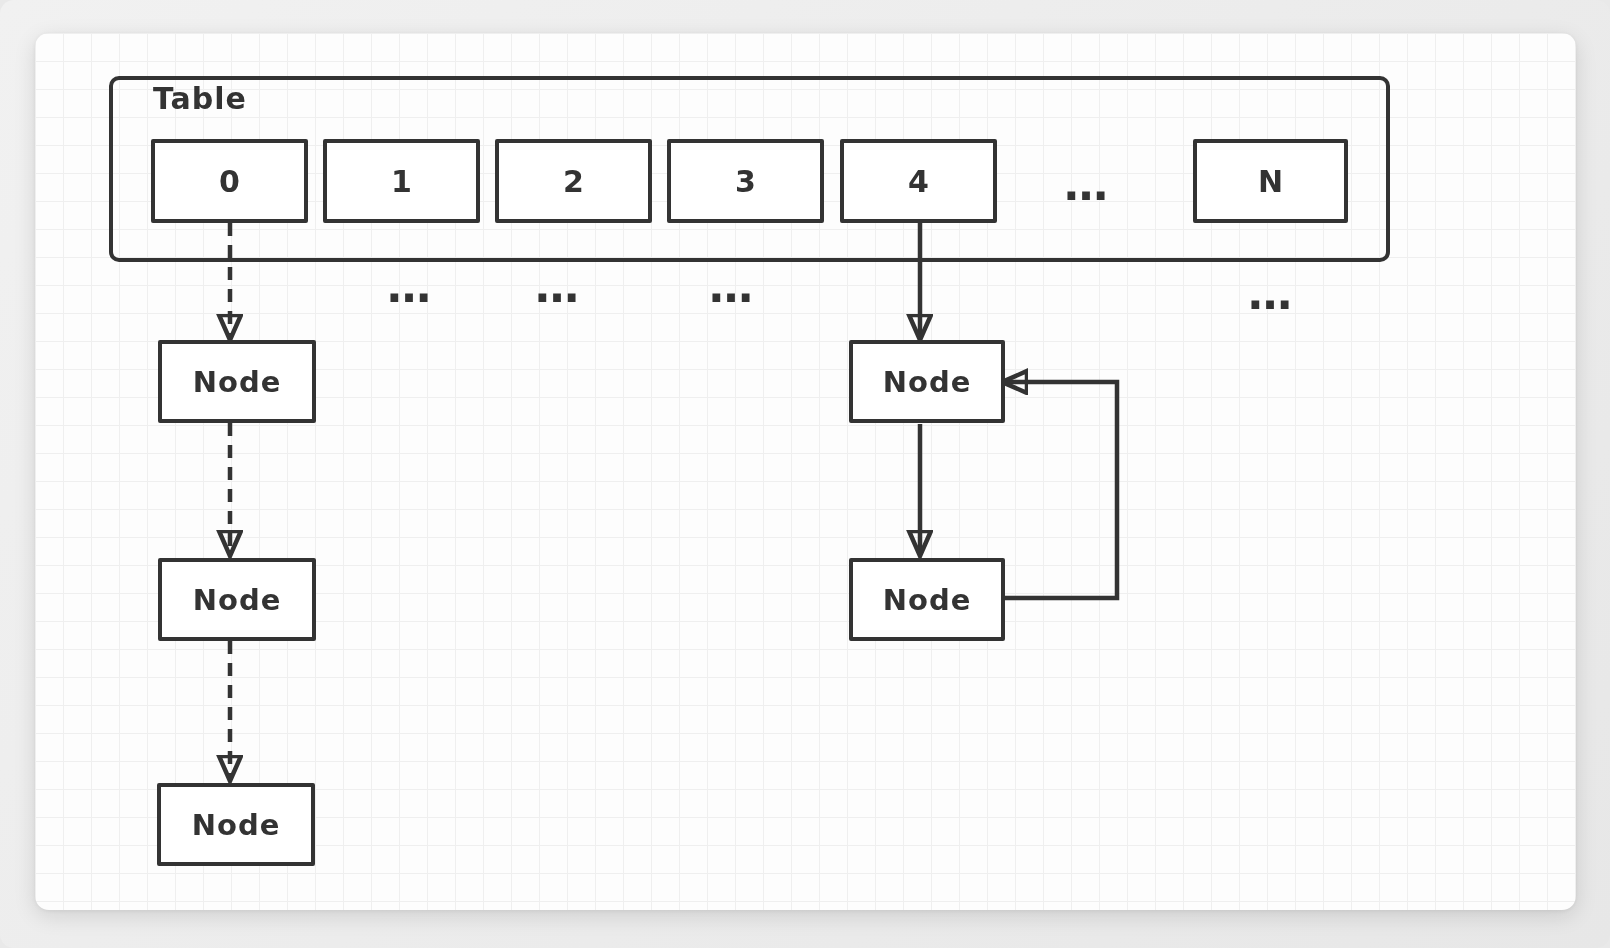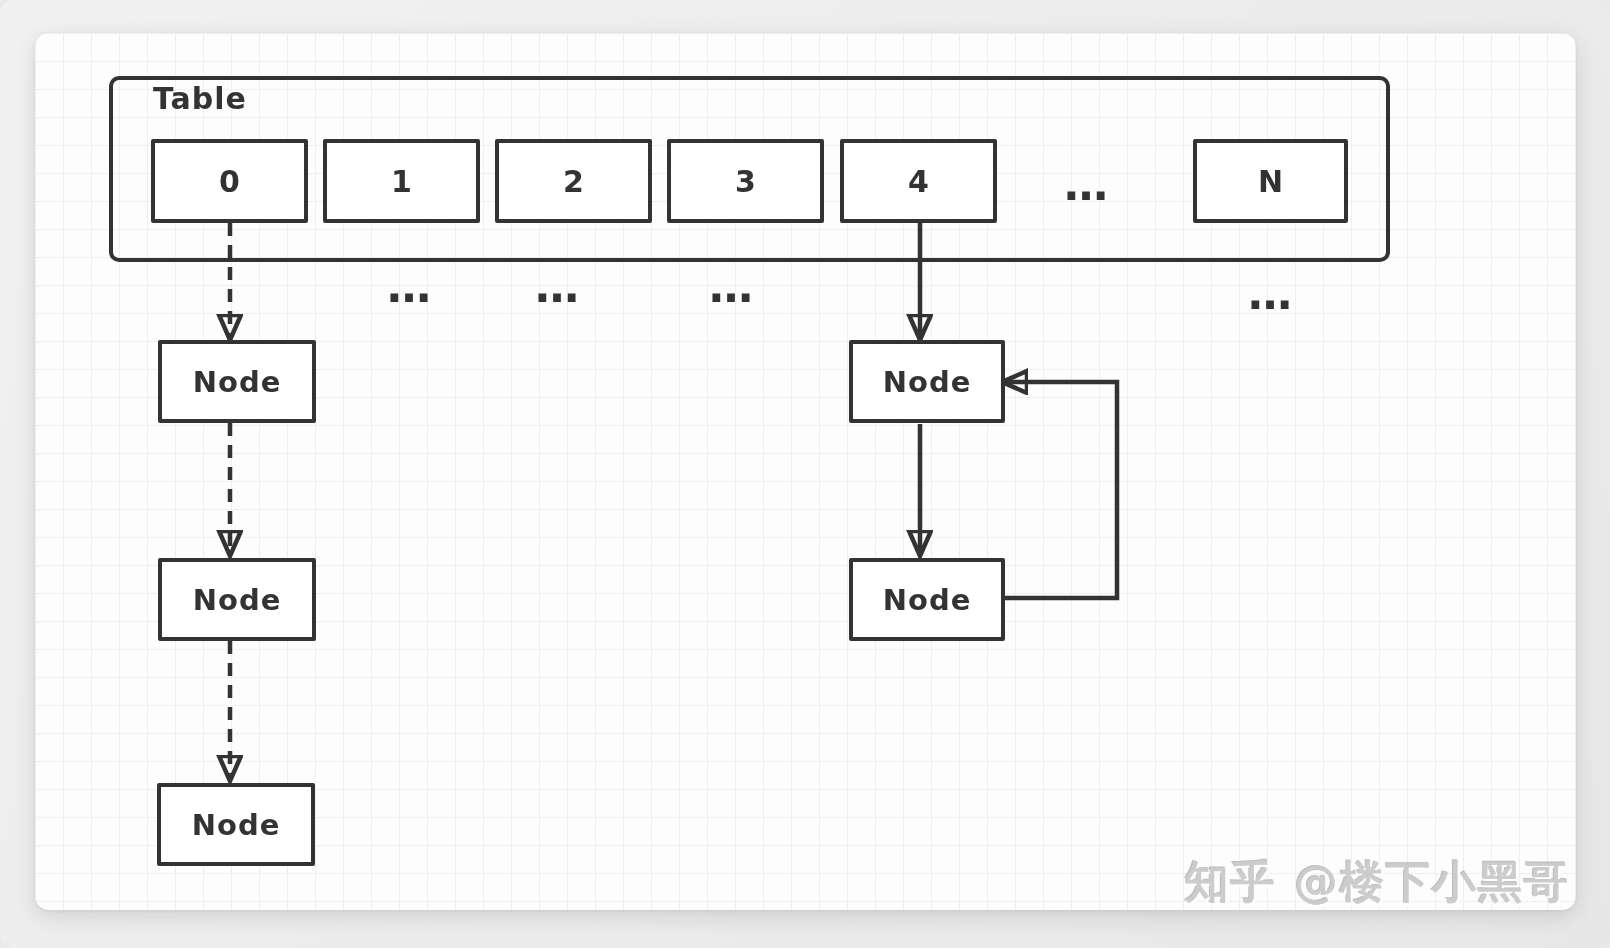--- a/index.html
+++ b/index.html
@@ -131,15 +131,14 @@
     <div class="ellipsis" style="left:697px; top:232px;">…</div>
     <div class="ellipsis" style="left:1236px; top:239px;">…</div>
 
     <div class="node" style="left:116px; top:307px;">Node</div>
     <div class="node" style="left:116px; top:525px;">Node</div>
     <div class="node" style="left:115px; top:750px;">Node</div>
 
     <div class="node" style="left:807px; top:307px; width:156px;">Node</div>
     <div class="node" style="left:807px; top:525px; width:156px;">Node</div>
 
-    <div class="watermark">知乎 @楼下小黑哥</div>
   </div>
 </div>
 
 </body></html>

